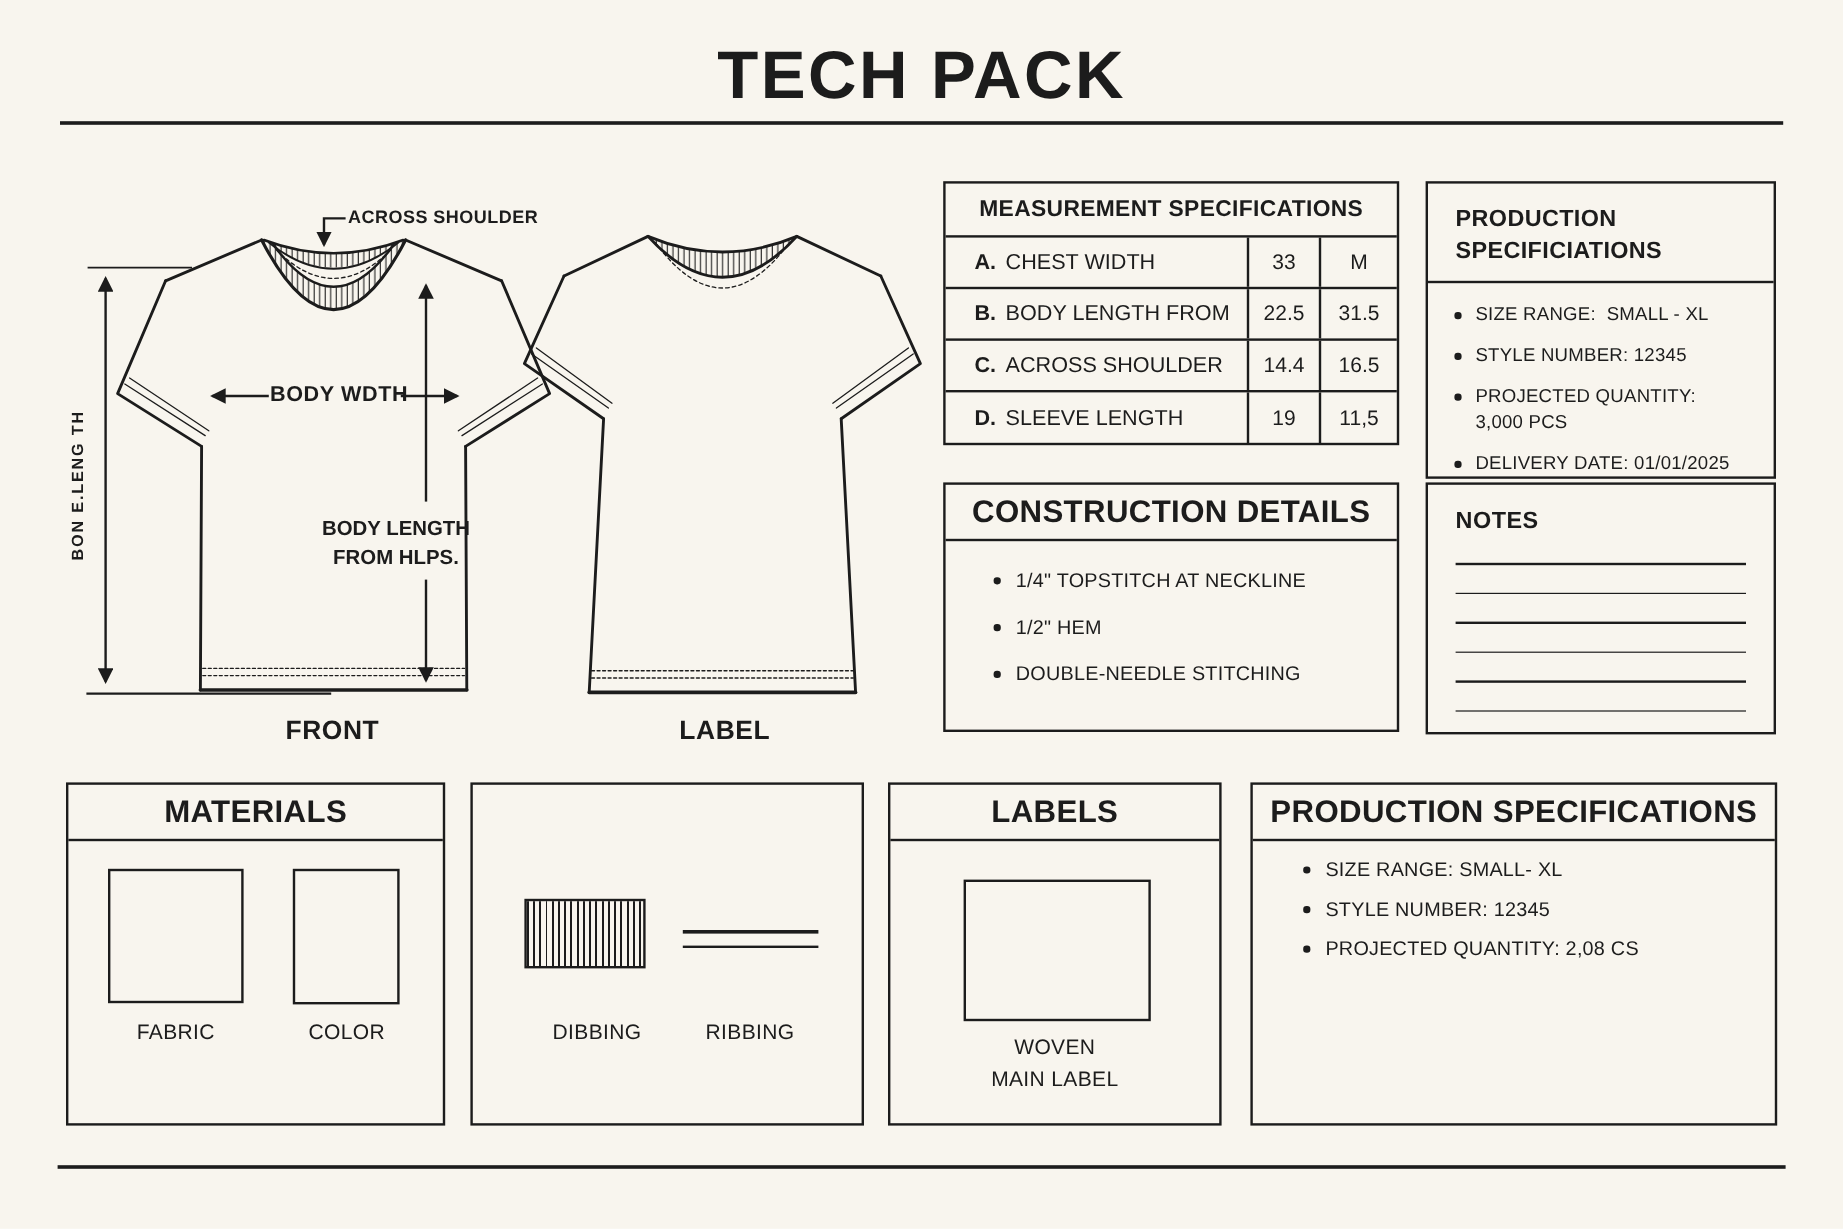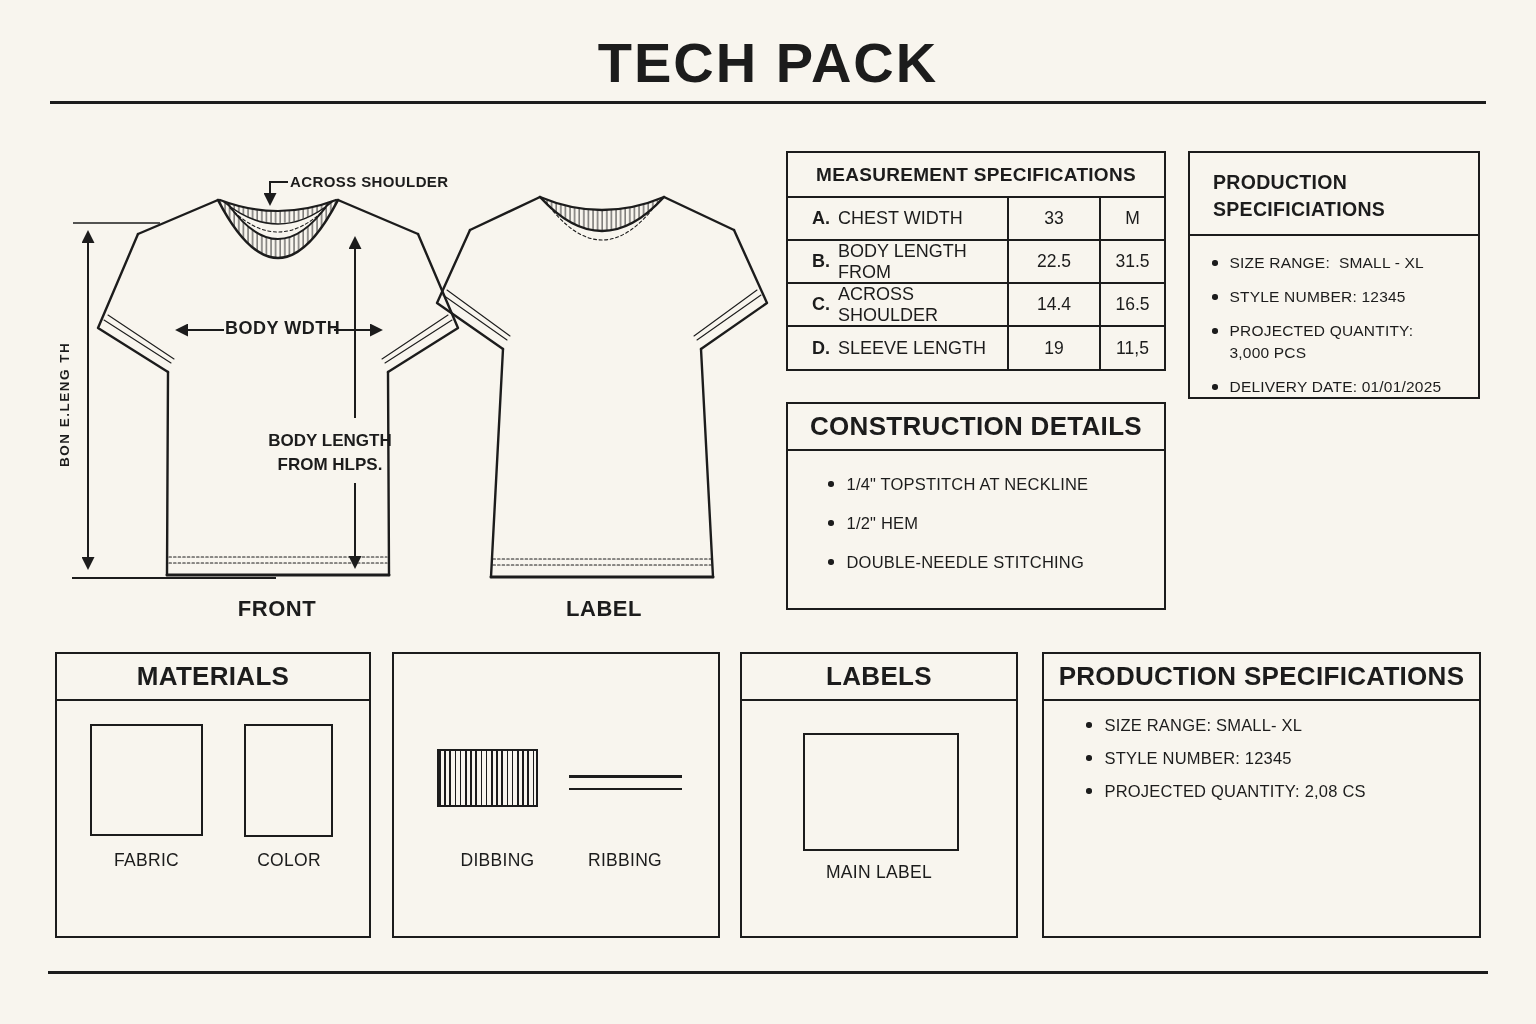--- a/index.html
+++ b/index.html
@@ -24,21 +24,21 @@
   .back-label{left:539px;top:596px;width:130px;}
   
   .mtable{left:786px;top:151px;width:380px;height:220px;border:2.5px solid #1c1c1c;box-sizing:border-box;background:#f8f5ee;}
   .mtable-header{height:43px;border-bottom:2.5px solid #1c1c1c;display:flex;align-items:center;justify-content:center;
                  font-weight:700;font-size:19px;letter-spacing:.3px;}
   .mrow{display:flex;height:43px;border-bottom:2.5px solid #1c1c1c;box-sizing:border-box;}
   .mrow:last-child{border-bottom:none;}
   .mlabel{flex:1;display:flex;align-items:center;padding-left:24px;font-size:18px;}
   .mprefix{font-weight:700;margin-right:8px;}
   .mval{display:flex;align-items:center;justify-content:center;font-size:17.5px;border-left:2.5px solid #1c1c1c;box-sizing:border-box;}
-  .mv1{width:92px;}
+  .mv1{width:60px;}
   .mv2{width:65px;}
   
   .box{border:2.5px solid #1c1c1c;box-sizing:border-box;background:#f8f5ee;}
   .box-header{height:45px;border-bottom:2.5px solid #1c1c1c;display:flex;align-items:center;justify-content:center;
               font-weight:700;font-size:26px;letter-spacing:.3px;}
   .cbox{left:786px;top:402px;width:380px;height:208px;}
   .blist{list-style:none;margin:0;padding:22px 14px 0 40px;}
   .blist li{display:flex;gap:13px;margin-bottom:17px;font-size:16.5px;line-height:22px;letter-spacing:.2px;}
   .dot{flex:none;width:5.5px;height:5.5px;border-radius:50%;background:#1c1c1c;margin-top:8px;}
   .blist .t{white-space:pre-wrap;}
@@ -223,20 +223,29 @@
           <span class="dot"></span>
           <span class="t">1/2" HEM</span>
         </li>
       <li>
           <span class="dot"></span>
           <span class="t">DOUBLE-NEEDLE STITCHING</span>
         </li>
     </ul>
   </div>
 
+  <div class="abs box nbox">
+    <div class="nbox-title">NOTES</div>
+    <div class="note-line"></div>
+    <div class="note-line"></div>
+    <div class="note-line"></div>
+    <div class="note-line"></div>
+    <div class="note-line"></div>
+    <div class="note-line"></div>
+  </div>
 
   <div class="abs box bbox materials">
     <div class="box-header">MATERIALS</div>
     <div class="swatch fabric-swatch"></div>
     <div class="swatch color-swatch"></div>
     <div class="swlabel fabric-label">FABRIC</div>
     <div class="swlabel color-label">COLOR</div>
   </div>
 
   <div class="abs box bbox trims">
@@ -244,20 +253,21 @@
     <div class="abs ribbing-line1"></div>
     <div class="abs ribbing-line2"></div>
     <div class="swlabel dibbing-label">DIBBING</div>
     <div class="swlabel ribbing-label">RIBBING</div>
   </div>
 
   <div class="abs box bbox labelsbox">
     <div class="box-header">LABELS</div>
     <div class="swatch mainlabel-rect"></div>
     <div class="mainlabel-caption">
+      <div>WOVEN</div>
       <div>MAIN LABEL</div>
     </div>
   </div>
 
   <div class="abs box bbox prodbottom">
     <div class="box-header">PRODUCTION SPECIFICATIONS</div>
     <ul class="blist">
       <li>
           <span class="dot"></span>
           <span class="t">SIZE RANGE: SMALL- XL</span>

